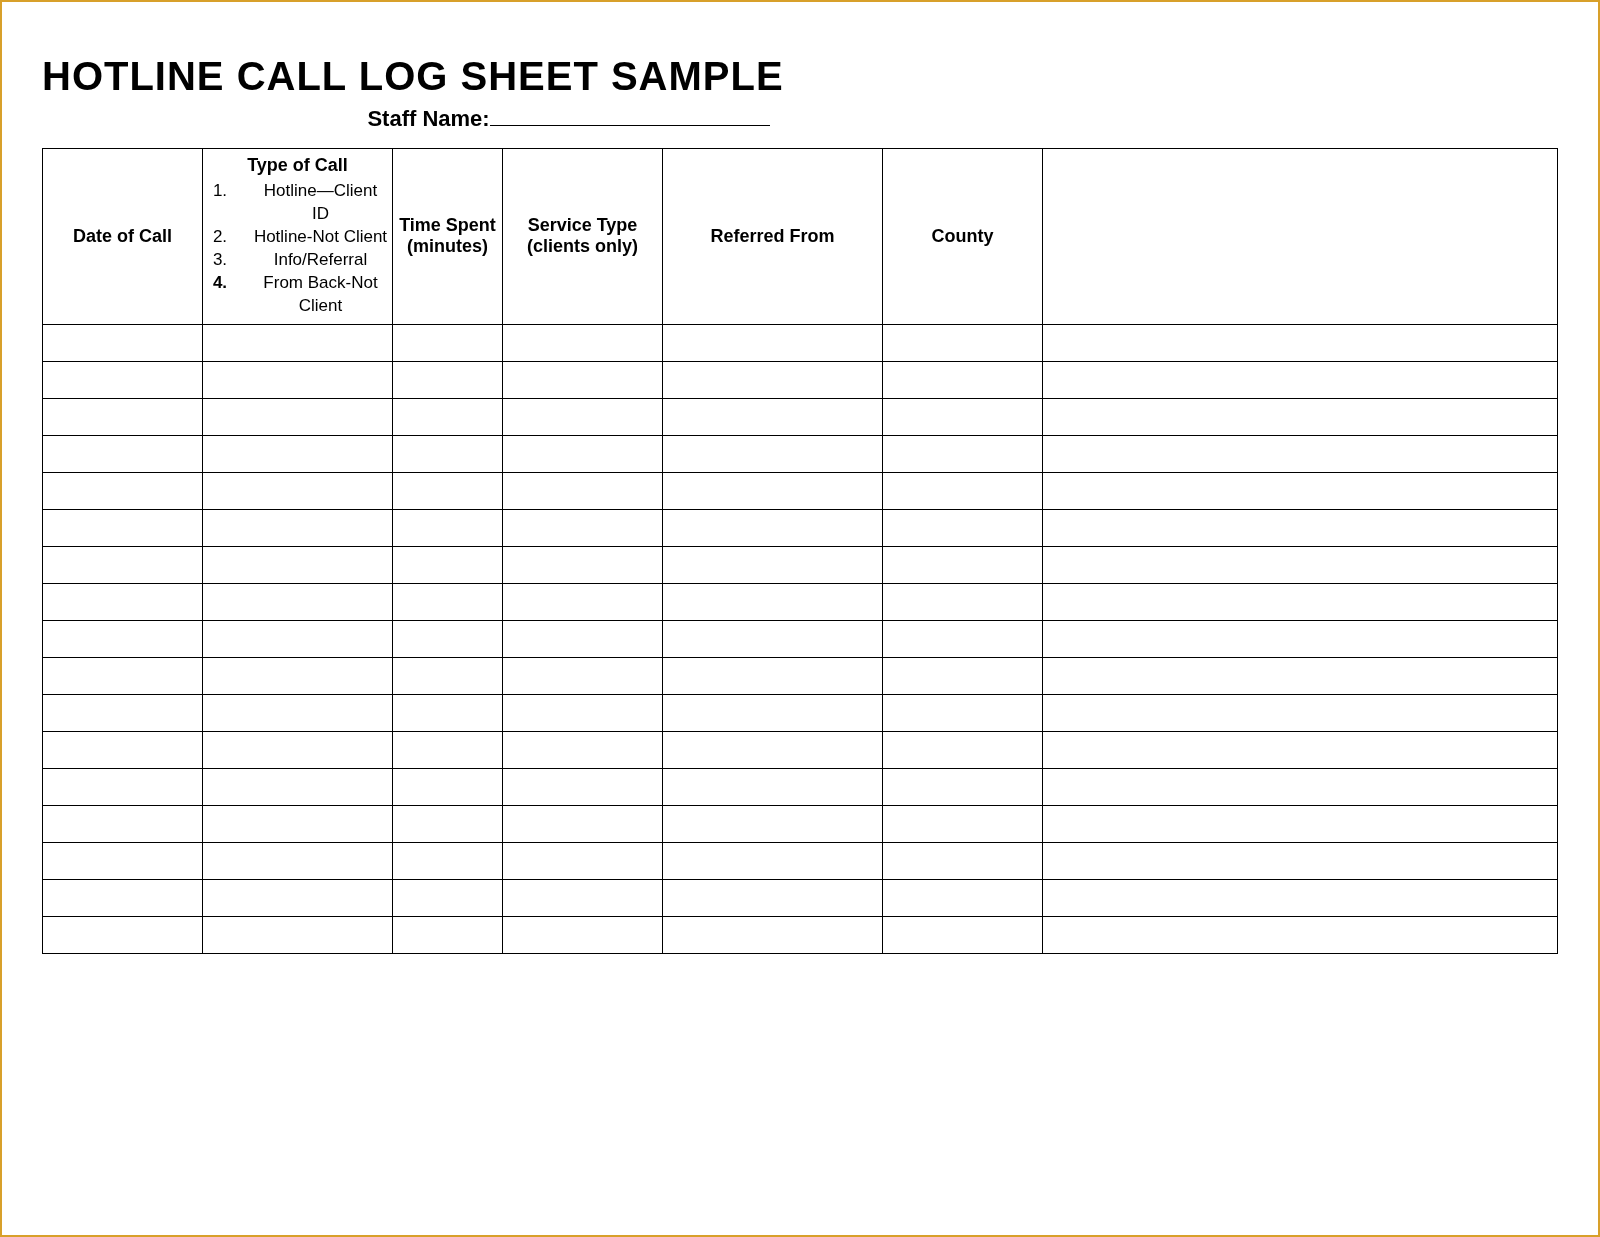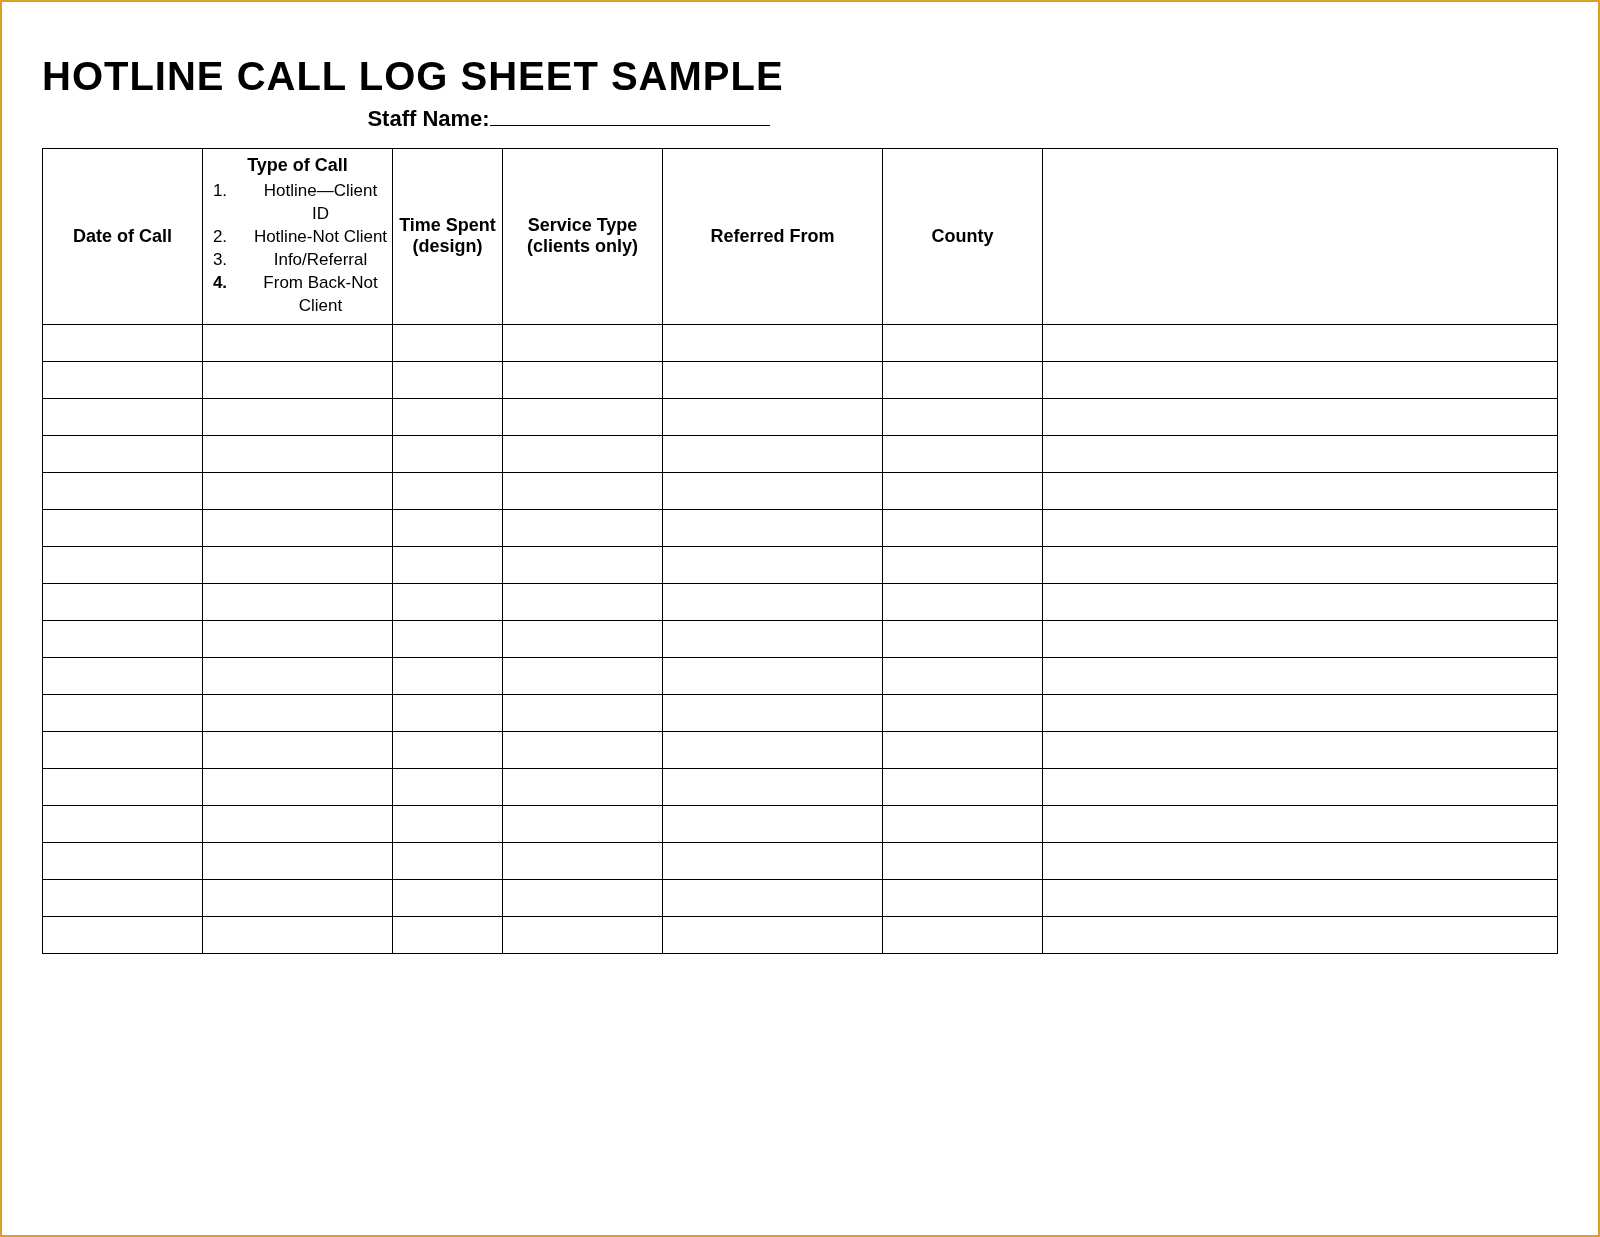--- a/index.html
+++ b/index.html
@@ -86,21 +86,21 @@
                 <span class="type-num">2.</span>
                 <span class="type-label">Hotline-Not Client</span>
               </span><span class="type-item">
                 <span class="type-num">3.</span>
                 <span class="type-label">Info/Referral</span>
               </span><span class="type-item bold">
                 <span class="type-num">4.</span>
                 <span class="type-label">From Back-Not Client</span>
               </span></span>
         </th>
-        <th>Time Spent (design)</th>
+        <th>Time Spent (minutes)</th>
         <th>Service Type (clients only)</th>
         <th>Referred From</th>
         <th>County</th>
         <th></th>
       </tr>
     </thead>
     <tbody id="log-body">
         <tr>
           <td></td>
           <td></td>

